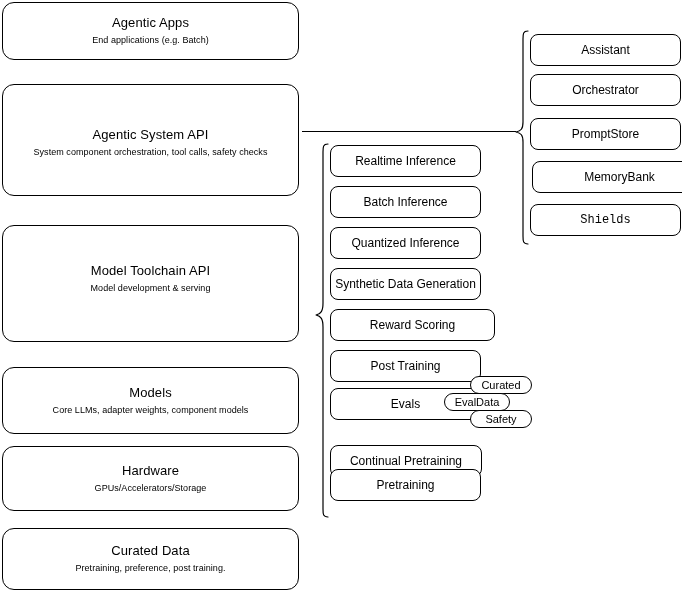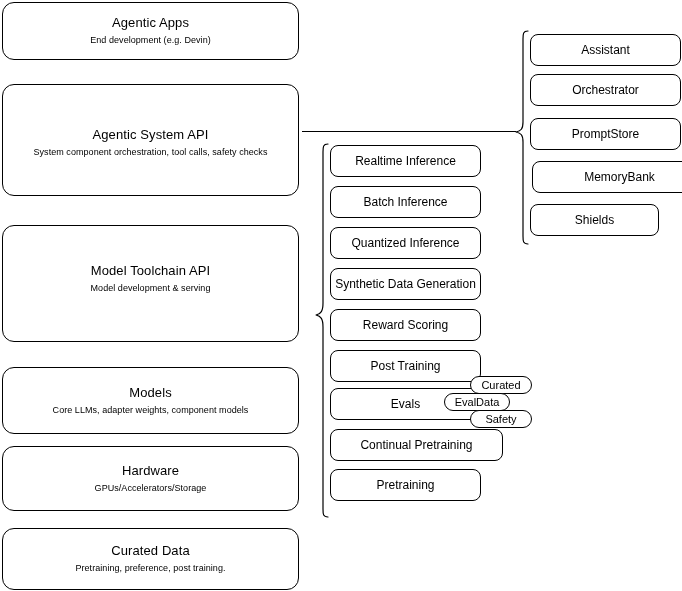--- a/index.html
+++ b/index.html
@@ -103,21 +103,21 @@
   }
 </style>
 </head>
 <body>
 
 <div id="canvas">
 
   <div class="box layer" style="left:2px; top:2px; width:297px; height:58px;">
     <div class="textwrap">
       <div class="title">Agentic Apps</div>
-      <div class="subtitle">End development (e.g. Devin)</div>
+      <div class="subtitle">End applications (e.g. Batch)</div>
     </div>
   </div>
 
   <div class="box layer tall" style="left:2px; top:84px; width:297px; height:112px; padding-top:42px;">
     <div class="textwrap">
       <div class="title">Agentic System API</div>
       <div class="subtitle">System component orchestration, tool calls, safety checks</div>
     </div>
   </div>
 
@@ -160,30 +160,30 @@
   </div>
   <div class="box item" style="left:330px; top:186px; width:151px;">
     <span>Batch Inference</span>
   </div>
   <div class="box item" style="left:330px; top:227px; width:151px;">
     <span>Quantized Inference</span>
   </div>
   <div class="box item" style="left:330px; top:268px; width:151px;">
     <span>Synthetic Data Generation</span>
   </div>
-  <div class="box item" style="left:330px; top:309px; width:151px;">
+  <div class="box item" style="left:330px; top:309px; width:165px;">
     <span>Reward Scoring</span>
   </div>
   <div class="box item" style="left:330px; top:350px; width:151px;">
     <span>Post Training</span>
   </div>
   <div class="box item" style="left:330px; top:388px; width:151px;">
     <span>Evals</span>
   </div>
-  <div class="box item" style="left:330px; top:429px; width:173px;">
+  <div class="box item" style="left:330px; top:445px; width:152px;">
     <span>Continual Pretraining</span>
   </div>
   <div class="box item" style="left:330px; top:469px; width:151px;">
     <span>Pretraining</span>
   </div>
 
   <div class="tag" style="left:470px; top:376px; width:62px;">
     <span>Curated</span>
   </div>
   <div class="tag" style="left:444px; top:393px; width:66px;">
@@ -202,17 +202,17 @@
   </div>
   <div class="box item" style="left:530px; top:74px; width:151px;">
     <span>Orchestrator</span>
   </div>
   <div class="box item" style="left:530px; top:118px; width:151px;">
     <span>PromptStore</span>
   </div>
   <div class="box item" style="left:532px; top:161px; width:175px;">
     <span>MemoryBank</span>
   </div>
-  <div class="box item" style="left:530px; top:204px; width:129px;">
+  <div class="box item" style="left:530px; top:204px; width:151px;font-family:Liberation Mono, monospace;">
     <span>Shields</span>
   </div>
 
 </div>
 
 </body></html>

